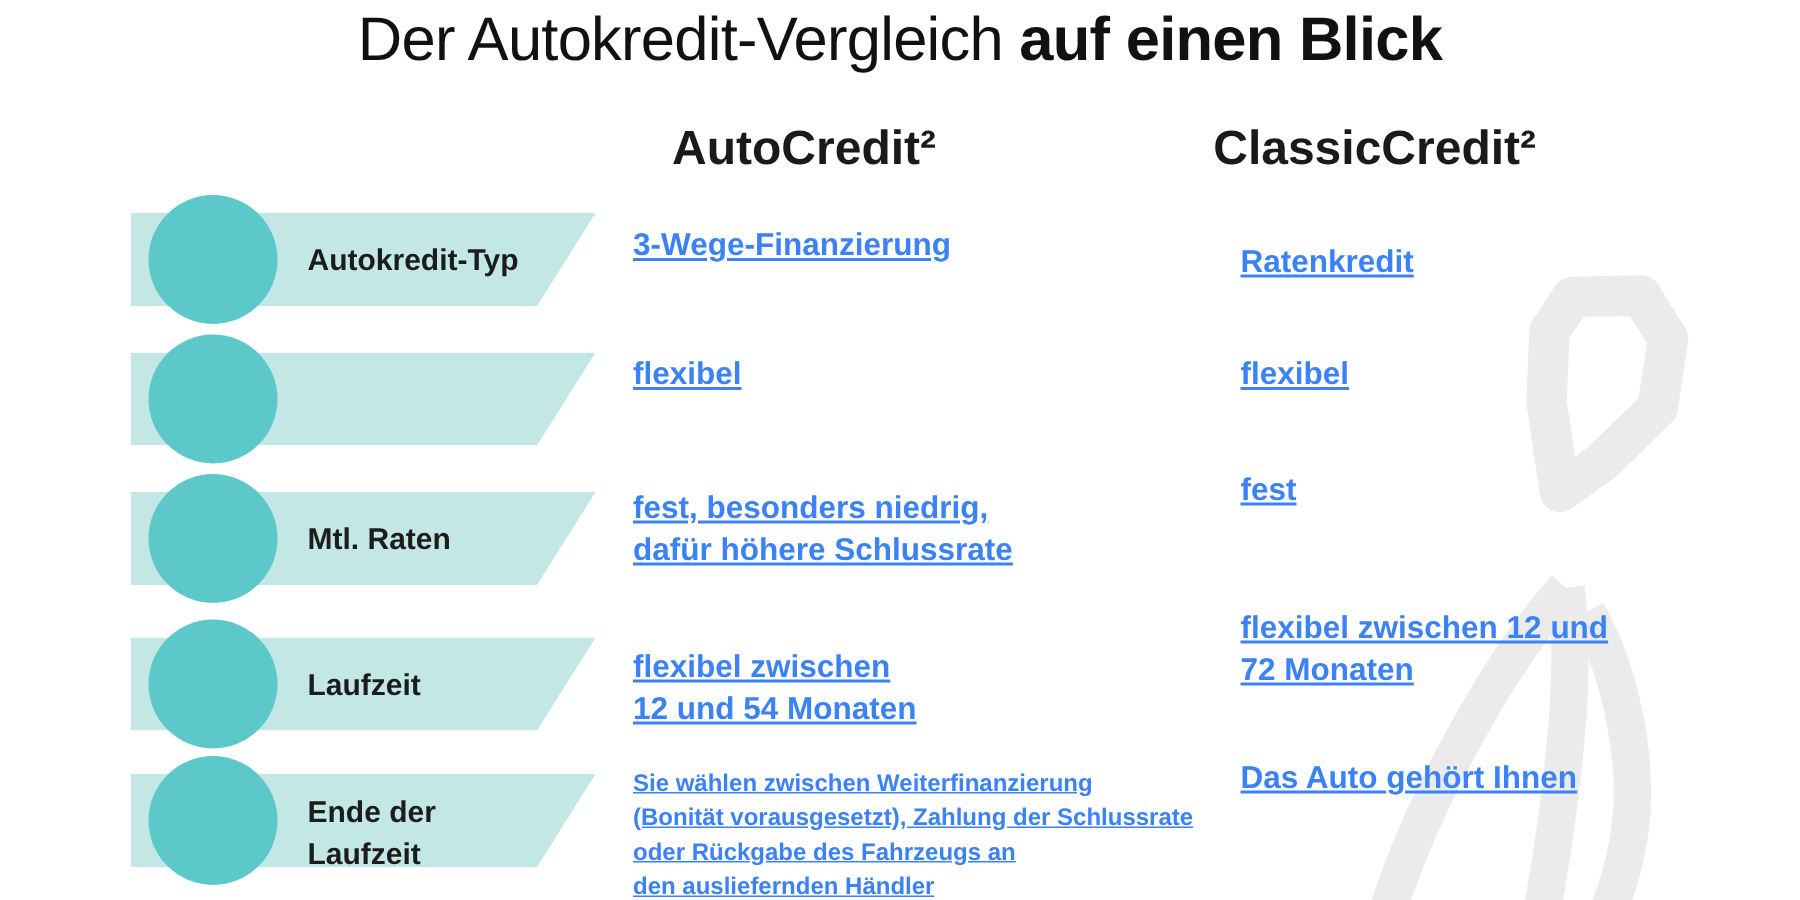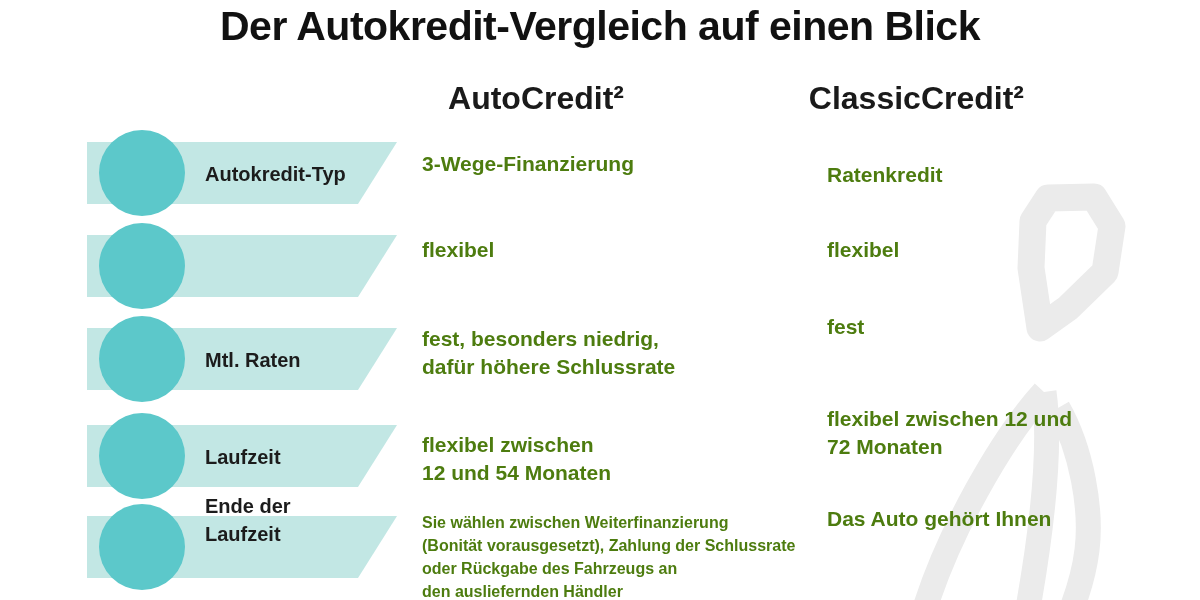--- a/index.html
+++ b/index.html
@@ -10,21 +10,21 @@
     overflow:hidden;
     font-family:"Liberation Sans", sans-serif;
     color:#1e1e1e;
   }
   .page-title{
     position:absolute;top:2px;left:0;width:1200px;
     text-align:center;
     font-size:41px;line-height:48px;letter-spacing:-0.5px;
     color:#111111;white-space:nowrap;
   }
-  .page-title .reg{font-weight:700;}
+  .page-title .reg{font-weight:400;}
   .page-title .bold{font-weight:700;}
   .col-header{
     position:absolute;top:80px;
     font-size:32px;font-weight:700;color:#1a1a1a;
     text-align:right;white-space:nowrap;
   }
   .col-header.auto{left:404px;width:220px;}
   .col-header.classic{left:784px;width:240px;}
   .watermark{position:absolute;left:0;top:0;pointer-events:none;}
   .banner{
@@ -38,21 +38,21 @@
   }
   .row-label{
     position:absolute;left:205px;width:180px;height:64px;
     display:flex;align-items:center;
     font-size:20px;font-weight:700;line-height:28px;
     white-space:pre-line;color:#1c1c1c;
   }
   .val{
     position:absolute;font-weight:700;
     font-size:21px;line-height:28px;
-    white-space:pre-line;color:#4d7c0f;
+    white-space:pre-line;color:#3b82f6;text-decoration:underline;
   }
   .val.mid{left:422px;width:380px;}
   .val.right{left:827px;width:300px;}
   .val.small{font-size:16px;line-height:23px;}
 </style>
 </head>
 <body>
 
 <div class="canvas">
 
@@ -91,21 +91,21 @@
   <div class="banner" style="top:425px"></div>
   <div class="bullet" style="top:413px"></div>
   <div class="row-label" style="top:425px">Laufzeit</div>
   <div class="val mid" style="top:431px">flexibel zwischen
 12 und 54 Monaten</div>
   <div class="val right" style="top:405px">flexibel zwischen 12 und
 72 Monaten</div>
 
   <div class="banner" style="top:516px"></div>
   <div class="bullet" style="top:504px"></div>
-  <div class="row-label" style="top:488px">Ende der
+  <div class="row-label" style="top:524px">Ende der
 Laufzeit</div>
   <div class="val mid small" style="top:511px">Sie wählen zwischen Weiterfinanzierung
 (Bonität vorausgesetzt), Zahlung der Schlussrate
 oder Rückgabe des Fahrzeugs an
 den ausliefernden Händler</div>
   <div class="val right" style="top:505px">Das Auto gehört Ihnen</div>
 
 </div>
 
 </body></html>

